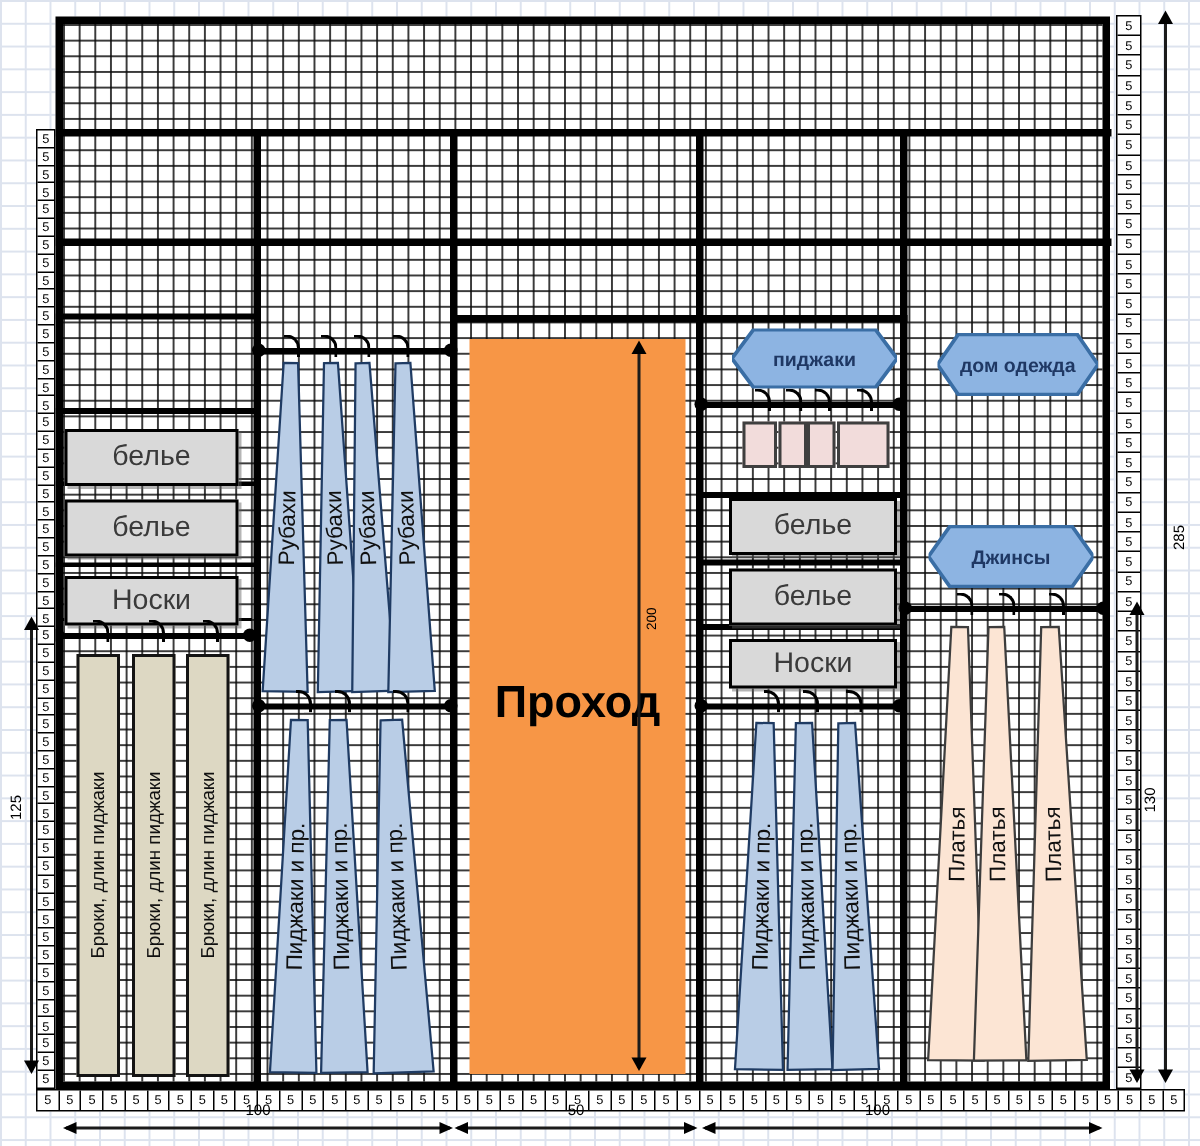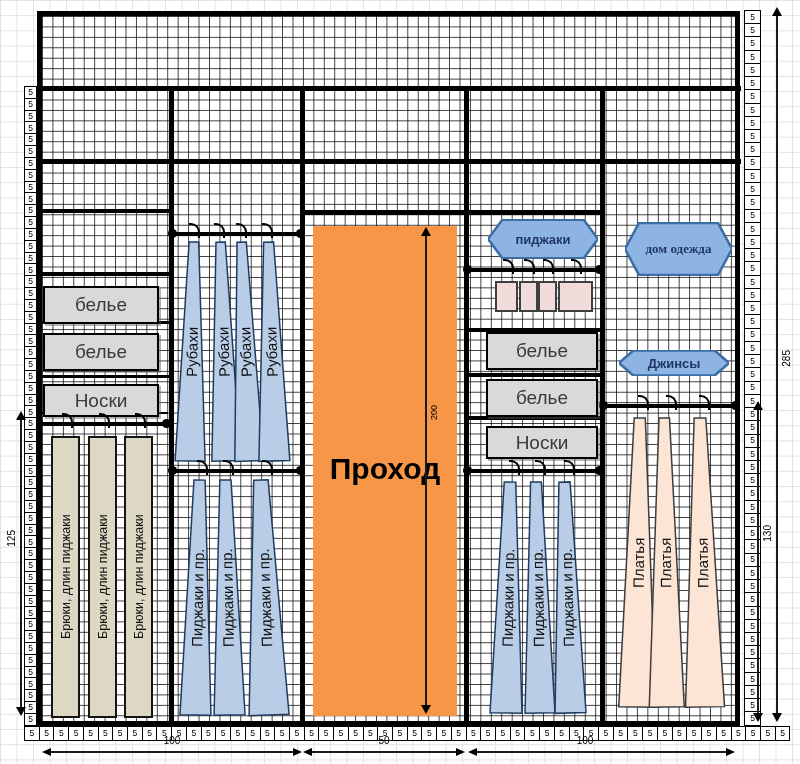--- a/index.html
+++ b/index.html
@@ -142,27 +142,27 @@
   <div class="pinkbox" style="left:519px;top:281px;width:19px;height:31px;"></div>
   <div class="pinkbox" style="left:538px;top:281px;width:19px;height:31px;"></div>
   <div class="pinkbox" style="left:558px;top:281px;width:35px;height:31px;"></div>
 
   <div class="hex" style="left:488px;top:219px;width:110px;height:40px;">
     <svg viewBox="0 0 100 100" preserveAspectRatio="none">
         <polygon points="0,50 13,2 87,2 100,50 87,98 13,98" fill="#8DB4E2" stroke="#3A6EA5" stroke-width="2.5" vector-effect="non-scaling-stroke"></polygon>
       </svg>
     <span>пиджаки</span>
   </div>
-  <div class="hex" style="left:625px;top:222px;width:107px;height:54px;font-family:Liberation Serif, serif;">
+  <div class="hex" style="left:625px;top:222px;width:107px;height:42px;">
     <svg viewBox="0 0 100 100" preserveAspectRatio="none">
         <polygon points="0,50 13,2 87,2 100,50 87,98 13,98" fill="#8DB4E2" stroke="#3A6EA5" stroke-width="2.5" vector-effect="non-scaling-stroke"></polygon>
       </svg>
     <span>дом одежда</span>
   </div>
-  <div class="hex" style="left:619px;top:350px;width:110px;height:26px;">
+  <div class="hex" style="left:619px;top:350px;width:110px;height:42px;">
     <svg viewBox="0 0 100 100" preserveAspectRatio="none">
         <polygon points="0,50 13,2 87,2 100,50 87,98 13,98" fill="#8DB4E2" stroke="#3A6EA5" stroke-width="2.5" vector-effect="non-scaling-stroke"></polygon>
       </svg>
     <span>Джинсы</span>
   </div>
 
   <div class="bar" style="left:51px;top:436px;width:29px;height:282px;">
       <span class="vtext">Брюки, длин пиджаки</span>
     </div>
   <div class="bar" style="left:88px;top:436px;width:29px;height:282px;">

